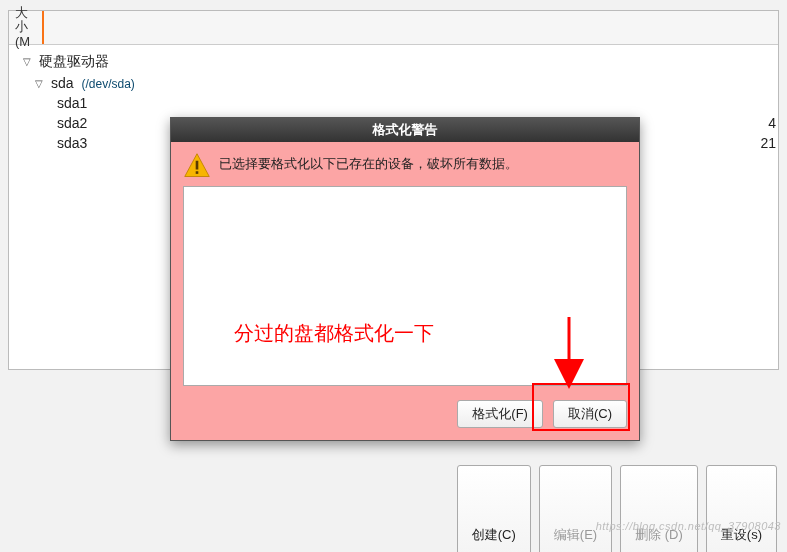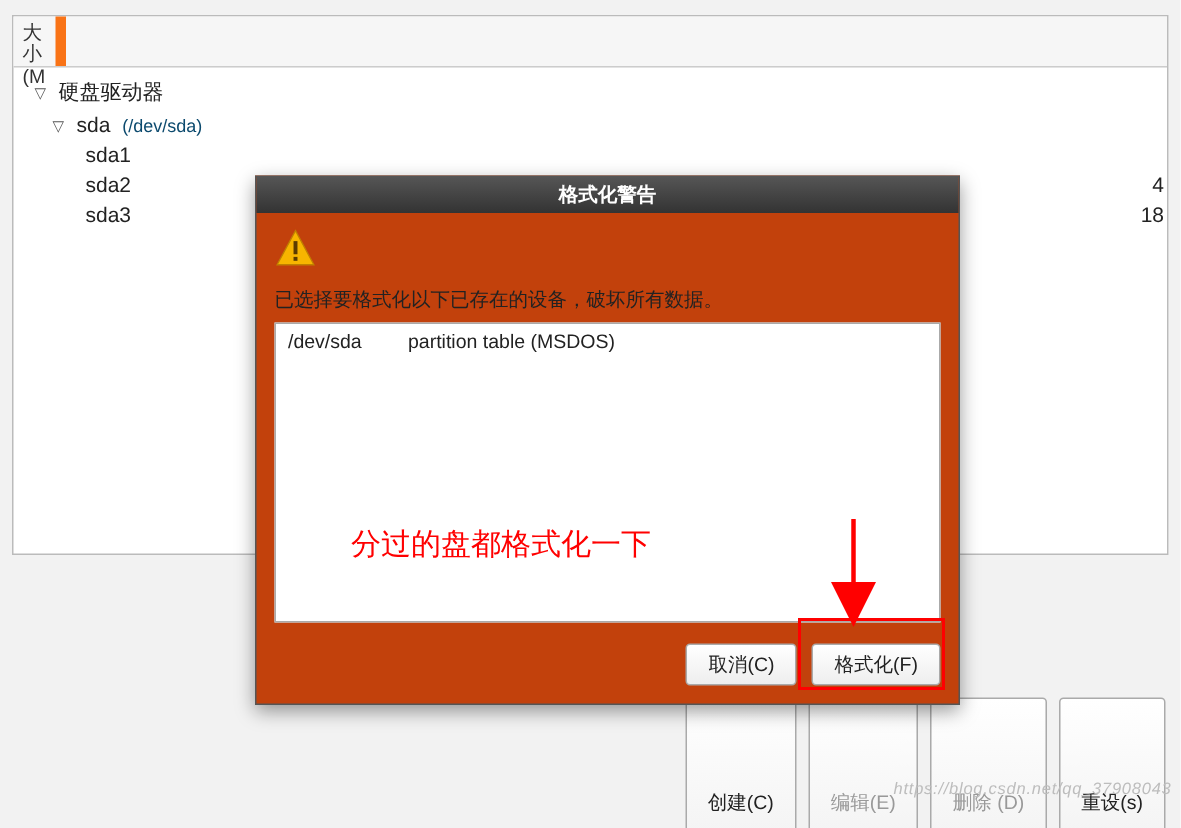--- a/index.html
+++ b/index.html
@@ -2,43 +2,43 @@
 <html><head>
 <meta charset="utf-8">
 <style>
   * { box-sizing: border-box; margin: 0; padding: 0; font-family: "Microsoft YaHei", "SimSun", sans-serif; }
   body { width: 787px; height: 552px; background: #f2f2f2; overflow: hidden; position: relative; }
   .page { width: 100%; height: 100%; position: relative; }
   .title-bar { text-align: center; padding: 12px 0 10px; border-bottom: 2px solid #000; background: #fff; }
   .title-bar h1 { font-size: 22px; font-weight: bold; }
   .outer-panel { margin: 10px 8px 0 8px; border: 1px solid #bbb; background: #fff; height: 360px; position: relative; }
   .table-head { display: flex; border-bottom: 1px solid #ccc; height: 34px; background: #f6f6f6; }
-  .table-head .col { padding: 4px 6px; font-size: 13px; color: #333; border-right: 7px solid #f97316; display:flex; flex-direction:column; justify-content:flex-start; line-height:1.1;}
+  .table-head .col { padding: 4px 6px; font-size: 13px; color: #333; border-right: 2px solid #f97316; display:flex; flex-direction:column; justify-content:center; line-height:1.1;}
   .col-device { width: 140px; text-align: center; }
   .col-size { width: 35px; }
   .col-mount { width: 60px; }
   .tree { padding: 6px 0 0 14px; font-size: 14px; color: #222; }
   .tree-row { display: flex; padding: 2px 0; }
   .tree-row .exp { width: 16px; color: #555; font-size:10px; padding-top:3px; }
   .tree-row .label { flex: 1; }
   .tree-row .sublabel { color: #0c4a6e; font-size: 12px; margin-left:4px; }
   .tree-row .size { width: 30px; text-align: right; padding-right:2px; }
   .indent1 { padding-left: 12px; }
   .indent2 { padding-left: 34px; }
   .action-row { position: absolute; bottom: -42px; right: 0; display: flex; gap: 8px; }
   .action-row2 { position: absolute; right: 8px; bottom: 8px; display: flex; gap: 12px; }
   button.btn { background: linear-gradient(#fff,#eee); border: 1px solid #aaa; border-radius: 3px; padding: 4px 14px; font-size: 13px; cursor: pointer; color:#222; }
   button.btn:disabled { color: #999; cursor: default; }
   button.btn .arrow { font-weight:bold; margin-right:3px; }
   button.btn .arrowR { font-weight:bold; margin-left:3px; }
   
-  .dialog { position: absolute; left: 170px; top: 107px; width: 470px; background: #c2410c; border: 1px solid #555; box-shadow: 0 4px 12px rgba(0,0,0,0.4); }
+  .dialog { position: absolute; left: 170px; top: 107px; width: 470px; background: #fca5a5; border: 1px solid #555; box-shadow: 0 4px 12px rgba(0,0,0,0.4); }
   .dialog-title { background: linear-gradient(#555,#333); color: #fff; text-align: center; font-size: 13px; padding: 3px 0; font-weight: bold; }
   .dialog-body { padding: 10px 12px 12px 12px; }
-  .warn-row { display: flex; align-items: flex-start; gap: 8px; margin-bottom: 6px; flex-direction: column; }
+  .warn-row { display: flex; align-items: flex-start; gap: 8px; margin-bottom: 6px; }
   .warn-icon { width: 28px; height: 28px; }
   .warn-text { font-size: 13px; color: #222; padding-top: 3px; }
   .listing { background: #fff; border: 1px solid #aaa; height: 200px; padding: 4px 8px; font-size: 13px; color: #222; position: relative; }
   .listing-row { display: flex; }
   .listing-row .dev { width: 80px; }
   .annotation { position:absolute; left:50px; top:133px; color:#ff0000; font-size:20px; }
   .arrow-svg { position:absolute; left:360px; top:125px; }
   .dialog-btns { display: flex; justify-content: flex-end; gap: 10px; margin-top: 14px; }
   .highlight-box { position:absolute; border:2px solid #ff0000; right:9px; bottom:9px; width:98px; height:48px; pointer-events:none; }
   .watermark { position:absolute; right:6px; bottom:30px; font-size:11px; color:#bdbdbd; letter-spacing:0.5px; pointer-events:none;font-style:italic; }
@@ -71,21 +71,21 @@
       <div class="tree-row indent2">
         <span class="label">sda1</span>
         <span class="size"></span>
       </div>
       <div class="tree-row indent2">
         <span class="label">sda2</span>
         <span class="size">4</span>
       </div>
       <div class="tree-row indent2">
         <span class="label">sda3</span>
-        <span class="size">18</span>
+        <span class="size">21</span>
       </div>
     </div>
   </div>
 
   <div class="action-row" style="position:absolute; right:10px; top:455px;">
     <button class="btn">创建(C)</button>
     <button class="btn" disabled="">编辑(E)</button>
     <button class="btn" disabled="">删除 (D)</button>
     <button class="btn">重设(s)</button>
   </div>
@@ -96,36 +96,32 @@
     <div class="dialog-body">
       <div class="warn-row">
         <svg class="warn-icon" viewBox="0 0 32 32">
           <polygon points="16,2 30,28 2,28" fill="#f7b500" stroke="#c08000" stroke-width="1"></polygon>
           <rect x="14.5" y="10" width="3" height="10" fill="#5b3b00"></rect>
           <rect x="14.5" y="22" width="3" height="3" fill="#5b3b00"></rect>
         </svg>
         <div class="warn-text">已选择要格式化以下已存在的设备，破坏所有数据。</div>
       </div>
       <div class="listing">
-        <div class="listing-row">
-          <span class="dev">/dev/sda</span>
-          <span>partition table (MSDOS)</span>
-        </div>
         <div class="annotation">分过的盘都格式化一下</div>
         <svg class="arrow-svg" width="50" height="80">
           <defs>
               <marker id="ah" markerWidth="10" markerHeight="10" refX="5" refY="5" orient="auto">
             <polygon points="0,0 10,5 0,10" fill="#ff0000"></polygon>
               </marker>
             </defs>
           <line x1="25" y1="5" x2="25" y2="62" stroke="#ff0000" stroke-width="3" marker-end="url(#ah)"></line>
         </svg>
       </div>
       <div class="dialog-btns">
+        <button class="btn">格式化(F)</button>
         <button class="btn">取消(C)</button>
-        <button class="btn">格式化(F)</button>
       </div>
     </div>
     <div class="highlight-box"></div>
   </div>
 
   <div class="watermark">https://blog.csdn.net/qq_37908043</div>
 </div>
 
 </body></html>

